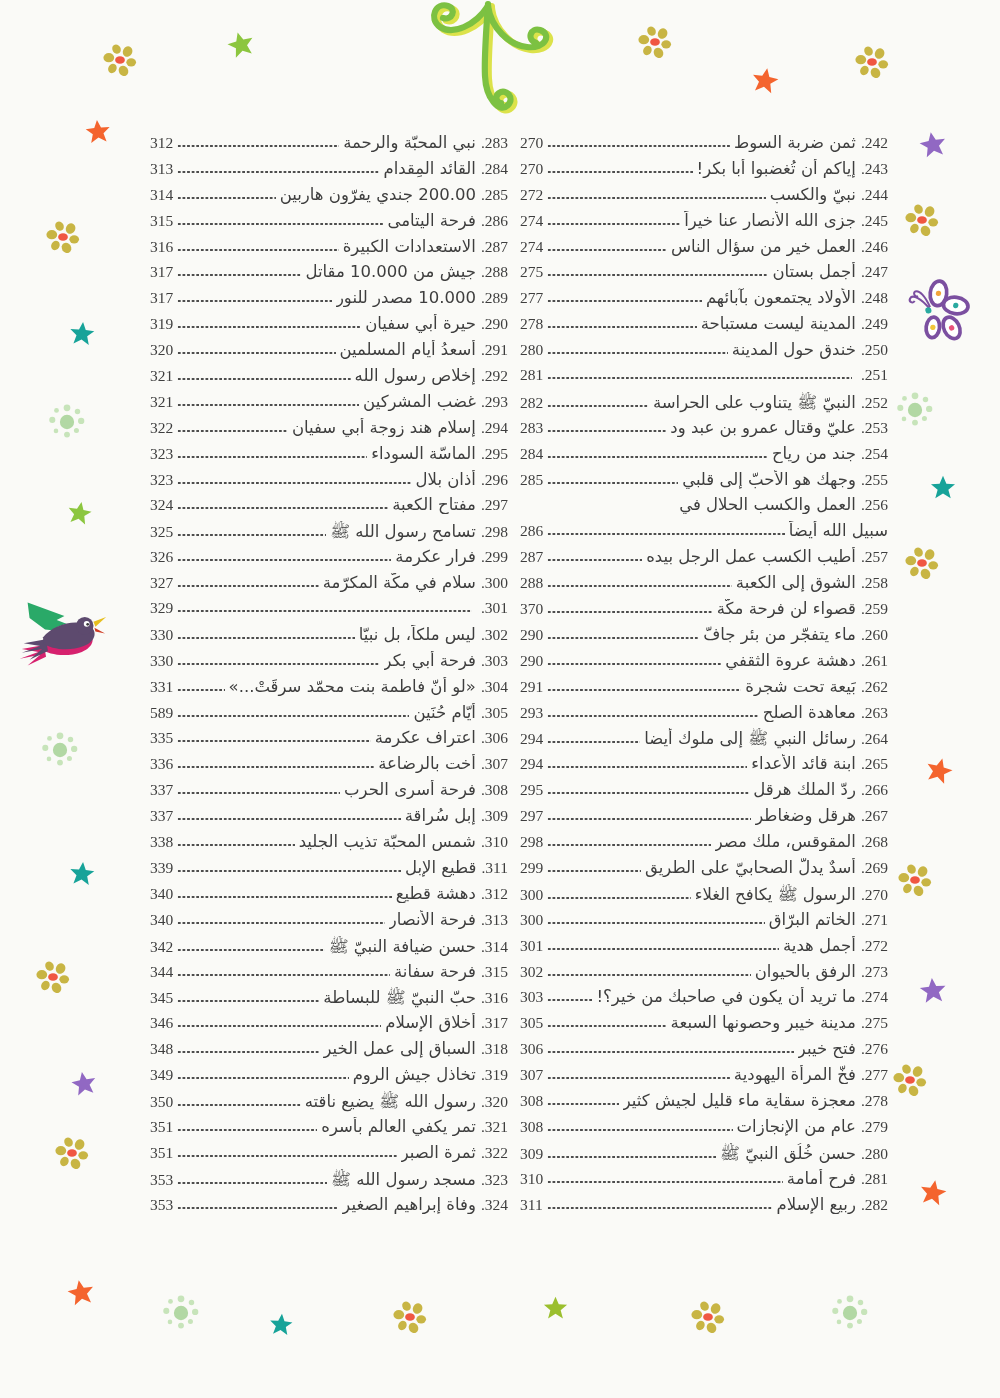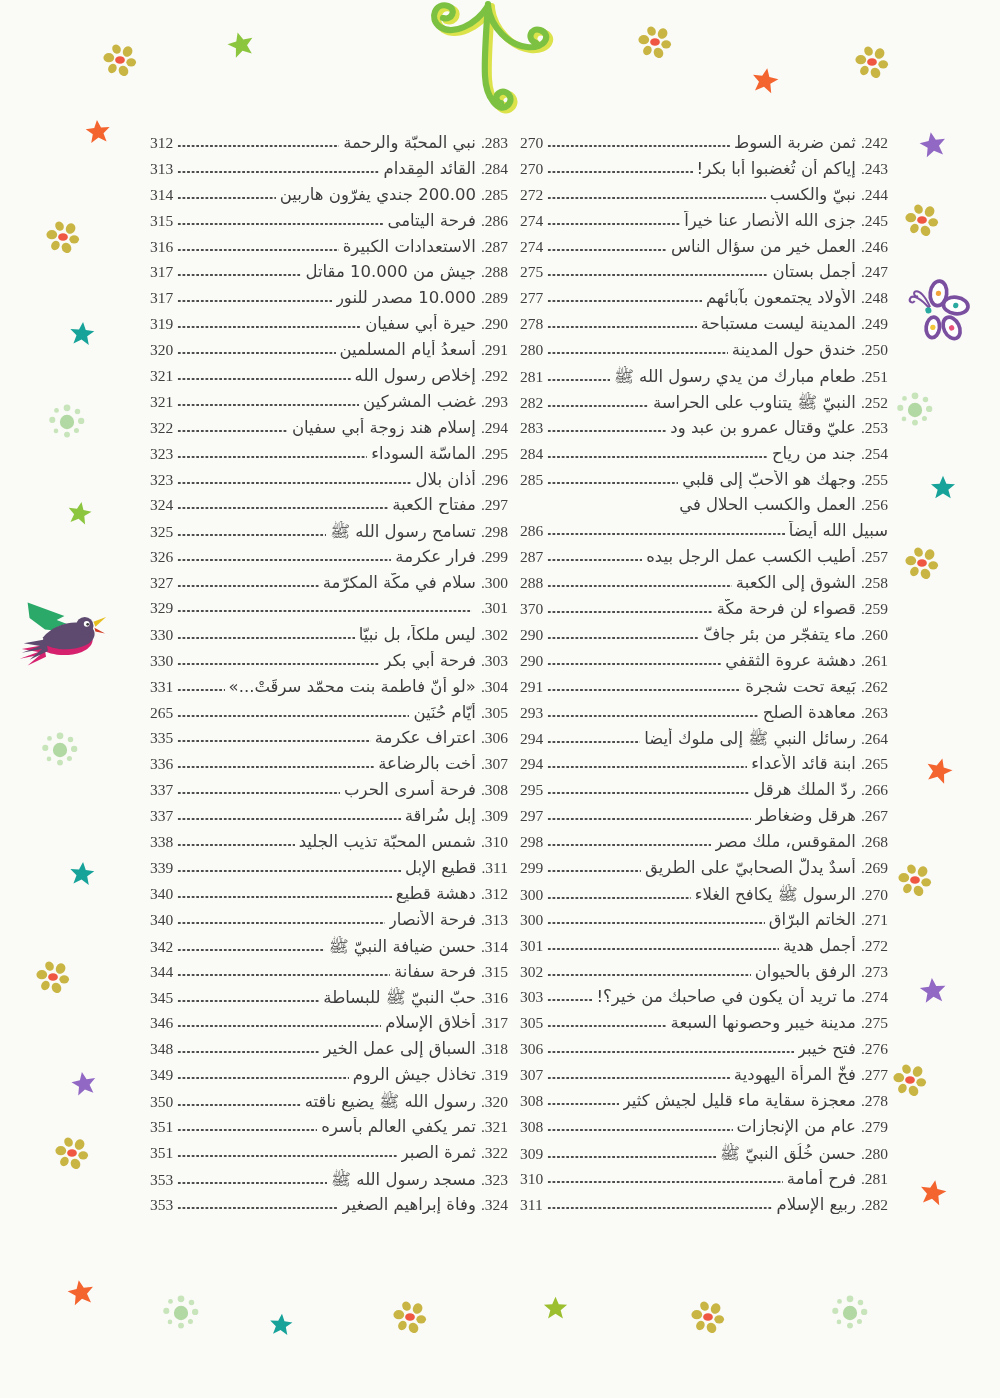--- a/index.html
+++ b/index.html
@@ -412,21 +412,20 @@
         <span class="pg">278</span>
       </div>
       <div class="toc-row">
         <span class="num">250.</span>
         <span class="ttl">خندق حول المدينة</span>
         <span class="leader"></span>
         <span class="pg">280</span>
       </div>
       <div class="toc-row">
         <span class="num">251.</span>
-        <span class="ttl">طعام مبارك من يدي رسول الله ﷺ</span>
         <span class="leader"></span>
         <span class="pg">281</span>
       </div>
       <div class="toc-row">
         <span class="num">252.</span>
         <span class="ttl">النبيّ ﷺ يتناوب على الحراسة</span>
         <span class="leader"></span>
         <span class="pg">282</span>
       </div>
       <div class="toc-row">
@@ -742,21 +741,21 @@
       <div class="toc-row">
         <span class="num">304.</span>
         <span class="ttl">«لو أنّ فاطمة بنت محمّد سرقَتْ...»</span>
         <span class="leader"></span>
         <span class="pg">331</span>
       </div>
       <div class="toc-row">
         <span class="num">305.</span>
         <span class="ttl">أيّام حُنَين</span>
         <span class="leader"></span>
-        <span class="pg">265</span>
+        <span class="pg">589</span>
       </div>
       <div class="toc-row">
         <span class="num">306.</span>
         <span class="ttl">اعتراف عكرمة</span>
         <span class="leader"></span>
         <span class="pg">335</span>
       </div>
       <div class="toc-row">
         <span class="num">307.</span>
         <span class="ttl">أخت بالرضاعة</span>

